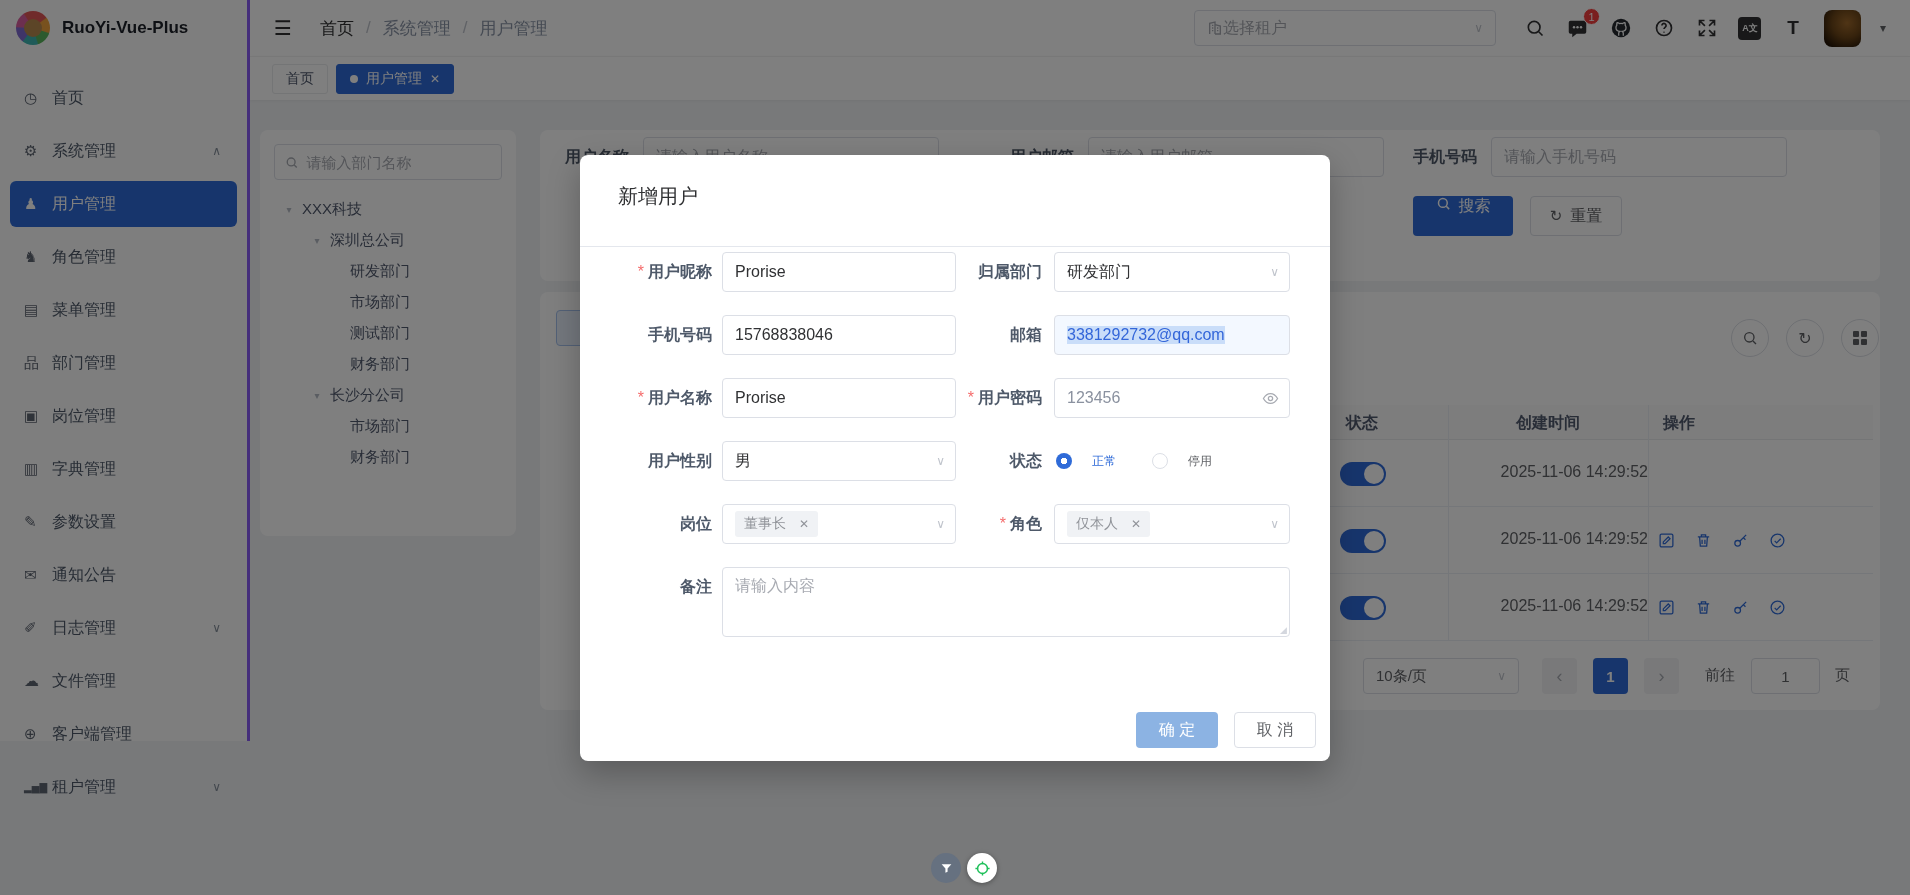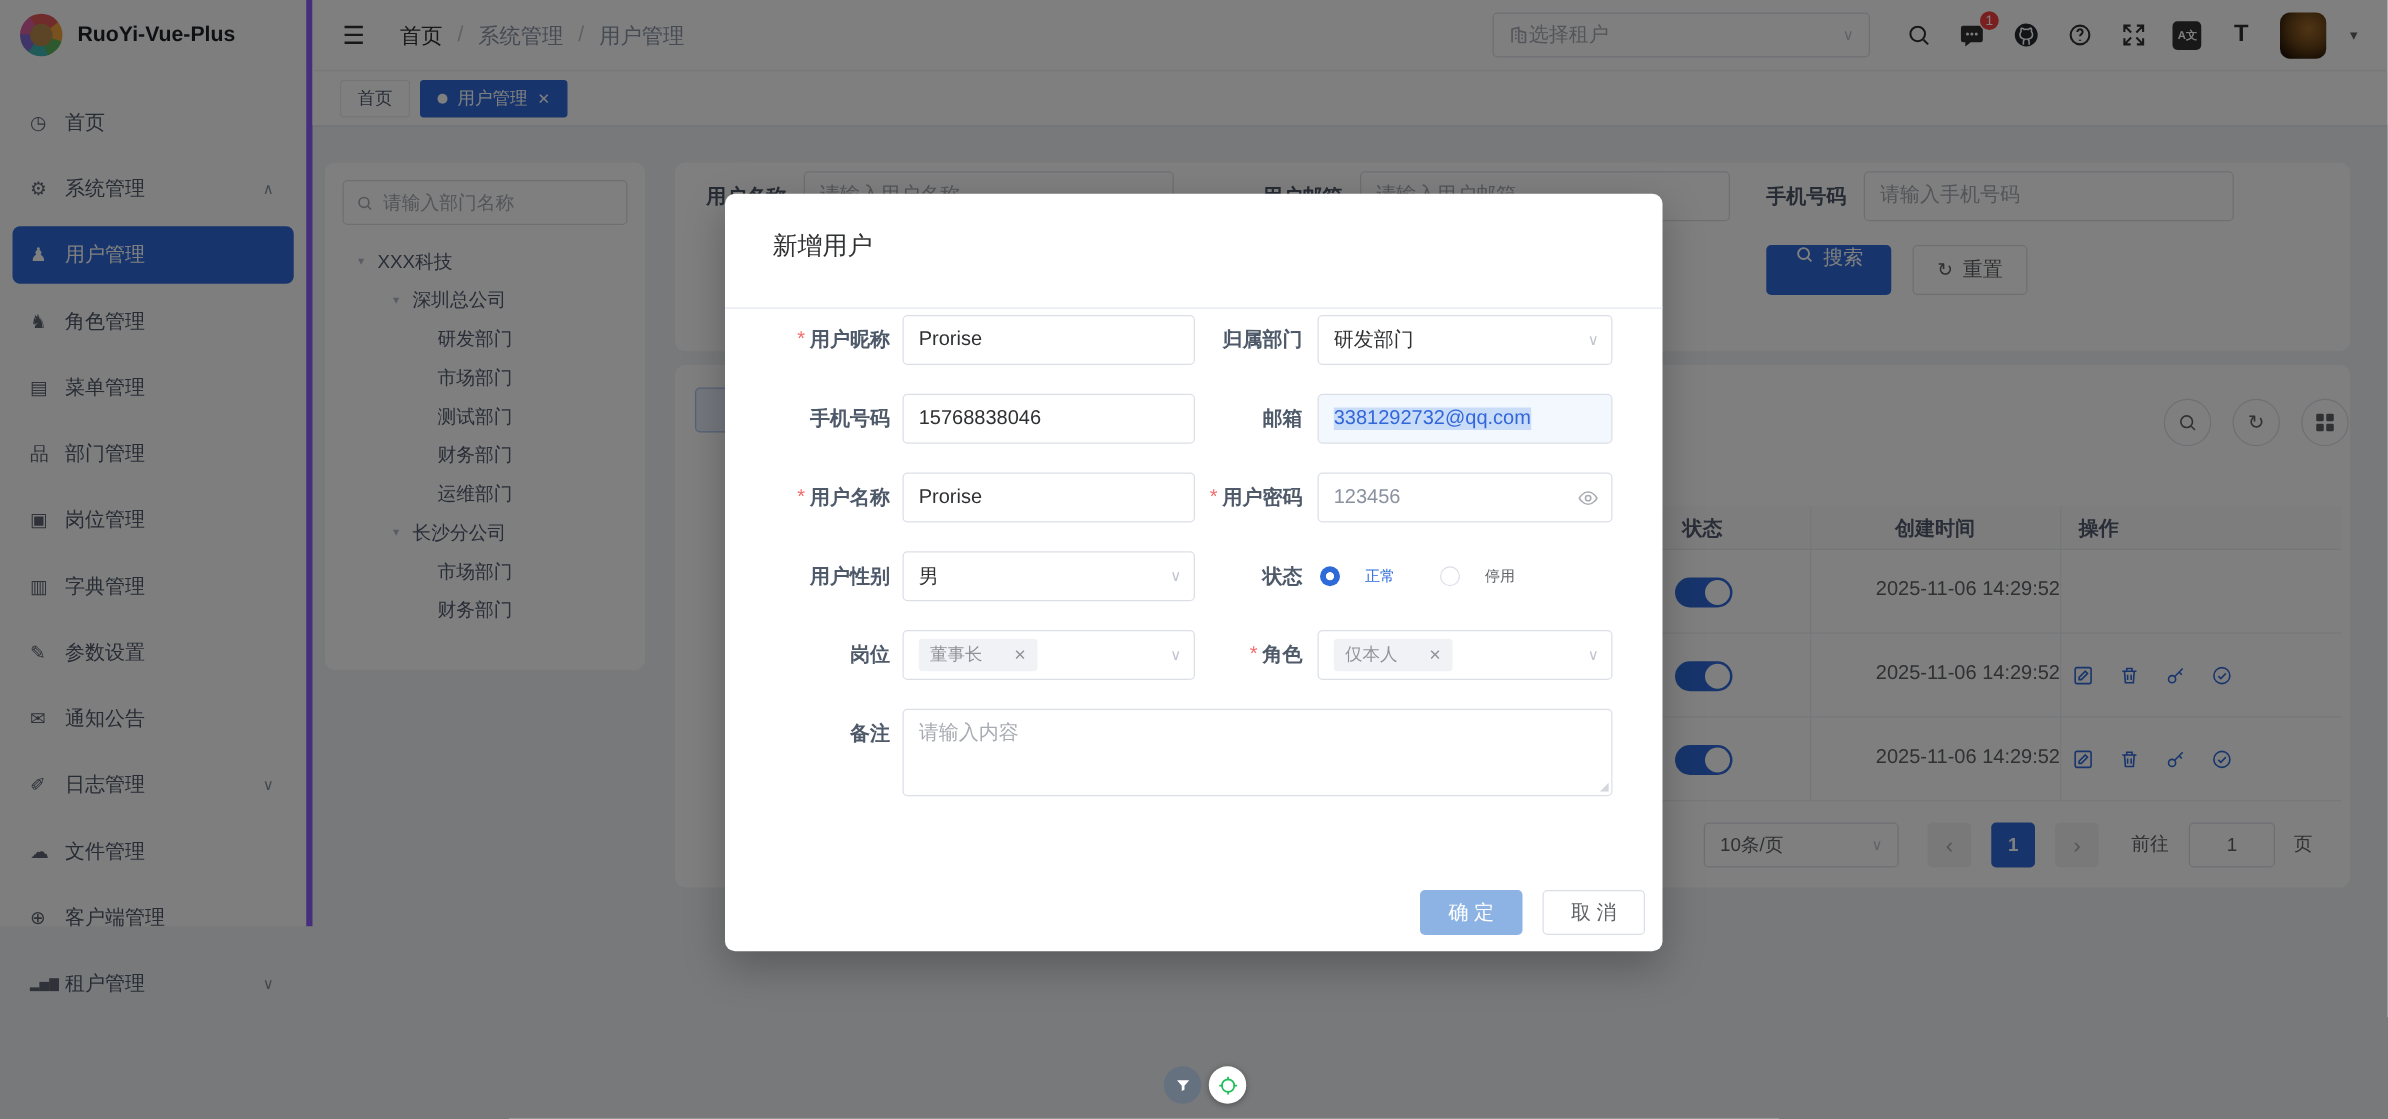--- a/index.html
+++ b/index.html
@@ -1,20 +1,20 @@
 <!DOCTYPE html>
 <html><head>
 <meta charset="utf-8">
 <style>
 *{margin:0;padding:0;box-sizing:border-box}
 html,body{width:1910px;height:895px}
 body{position:relative;overflow:hidden;background:#f0f2f5;font-family:"Liberation Sans","DejaVu Sans",sans-serif;color:#303133}
 svg{display:block}
 
-#sidebar{position:absolute;left:0;top:0;width:250px;height:741px;background:#fdfdfd;border-right:5px solid #8b5cf6;z-index:1}
+#sidebar{position:absolute;left:0;top:0;width:250px;height:741px;background:#fdfdfd;border-right:3px solid #8b5cf6;z-index:1}
 .logo{height:56px;display:flex;align-items:center;gap:12px;padding:0 16px}
 .logo-mark{width:34px;height:34px;border-radius:50%;background:conic-gradient(#e05656 0 50deg,#f0a33c 55deg 105deg,#58b55c 110deg 160deg,#3fb6b2 165deg 215deg,#7f6bd0 220deg 270deg,#d85f9e 275deg 325deg,#e05656 330deg 360deg);position:relative;flex:0 0 auto}
 .logo-mark::after{content:"";position:absolute;inset:8px;border-radius:50%;background:#b98a4e}
 .logo-title{font-weight:bold;font-size:17px;color:#1d2129;white-space:nowrap}
 .menu{padding-top:12px}
 .mi{height:46px;margin:7px 10px;border-radius:6px;display:flex;align-items:center;padding:0 14px;color:#4e5969;font-size:16px;position:relative;cursor:pointer;white-space:nowrap}
 .mi .mic{width:28px;font-size:15px;color:#5f6672;flex:0 0 auto;letter-spacing:-2px}
 .mi.child{margin-left:10px}
 .mi.active{background:#2f6bd8;color:#fff}
 .mi.active .mic{color:#fff}
@@ -104,21 +104,21 @@
 .ctl.email .sel{background:#c9ddf9;color:#3366d9}
 .ctl.pwd{color:#8a919f}
 .eye{position:absolute;right:10px;color:#a8abb2;cursor:pointer}
 .rgrp{display:flex;align-items:center;gap:36px;margin-left:14px}
 .radio{display:flex;align-items:center;gap:20px;font-size:12px;cursor:pointer}
 .rdot{width:16px;height:16px;border-radius:50%;flex:0 0 auto}
 .radio.on .rdot{background:radial-gradient(circle,#fff 0 3px,#2f6bd8 3.5px)}
 .radio.on{color:#2f6bd8}
 .radio.off .rdot{border:1px solid #dcdfe6;background:#fff}
 .radio.off{color:#606266}
-.tag{background:#f0f2f5;color:#909399;height:26px;border-radius:3px;display:flex;align-items:center;gap:25px;padding:0 9px;font-size:14px}
+.tag{background:#f0f2f5;color:#909399;height:26px;border-radius:3px;display:flex;align-items:center;gap:13px;padding:0 9px;font-size:14px}
 .tagx{font-size:12px;color:#909399;cursor:pointer}
 .remark-ta{margin-left:10px;width:568px;height:70px;border:1px solid #dcdfe6;border-radius:4px;padding:8px 12px;font:inherit;font-size:16px;color:#303133;resize:none;outline:none;position:relative}
 .remark-ta::placeholder{color:#a8abb2}
 .tawrap{position:relative;display:flex}
 .tawrap::after{content:"◢";position:absolute;right:3px;bottom:2px;font-size:9px;color:#d4d7de;pointer-events:none}
 .mrow.remark{height:70px}
 .mfoot{position:absolute;right:14px;top:557px;display:flex;gap:16px}
 .btn-ok{width:82px;height:36px;background:#8cb3e3;border:none;color:#fff;border-radius:4px;font-size:16px;cursor:pointer}
 .btn-cancel{width:82px;height:36px;background:#fff;border:1px solid #dcdfe6;color:#606266;border-radius:4px;font-size:16px;cursor:pointer}
 
@@ -291,23 +291,20 @@
         <span>研发部门</span>
       </div>
     <div class="tnode lv2">
         <span>市场部门</span>
       </div>
     <div class="tnode lv2">
         <span>测试部门</span>
       </div>
     <div class="tnode lv2">
         <span>财务部门</span>
-      </div>
-    <div class="tnode lv2">
-        <span>运维部门</span>
       </div>
     <div class="tnode lv1">
         <span class="tcaret">▾</span>
         <span>长沙分公司</span>
       </div>
     <div class="tnode lv2">
         <span>市场部门</span>
       </div>
     <div class="tnode lv2">
         <span>财务部门</span>

